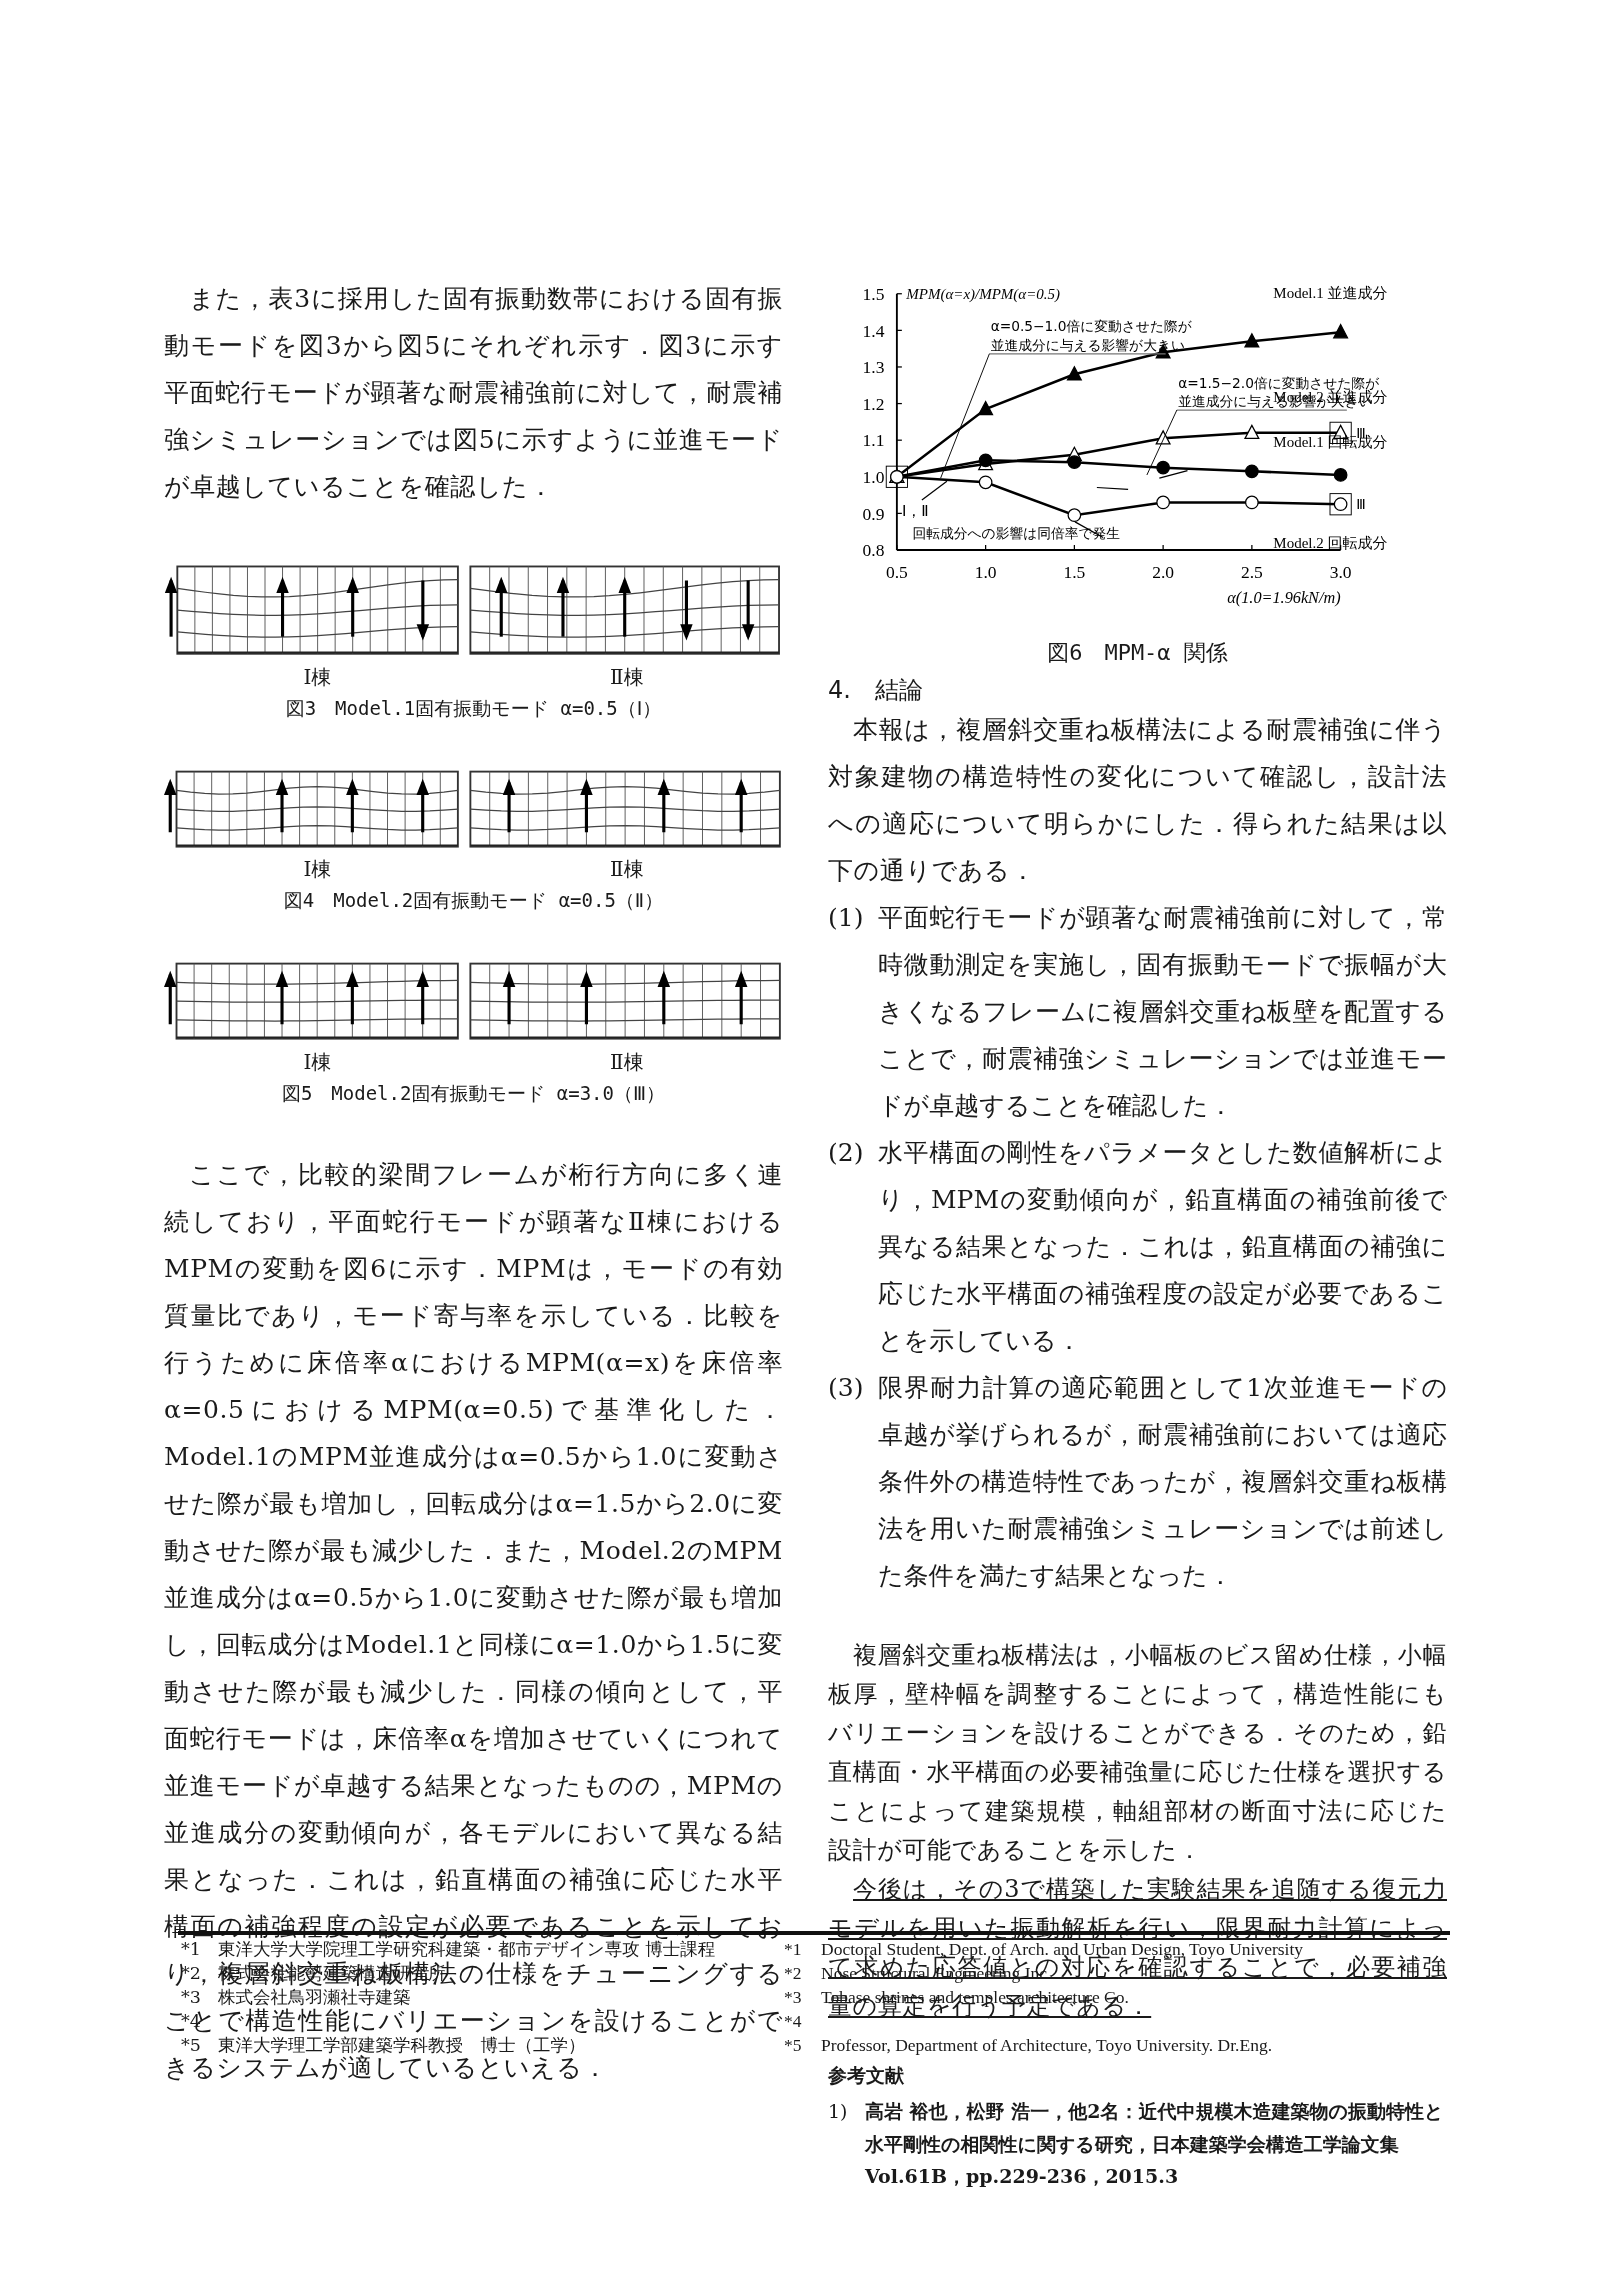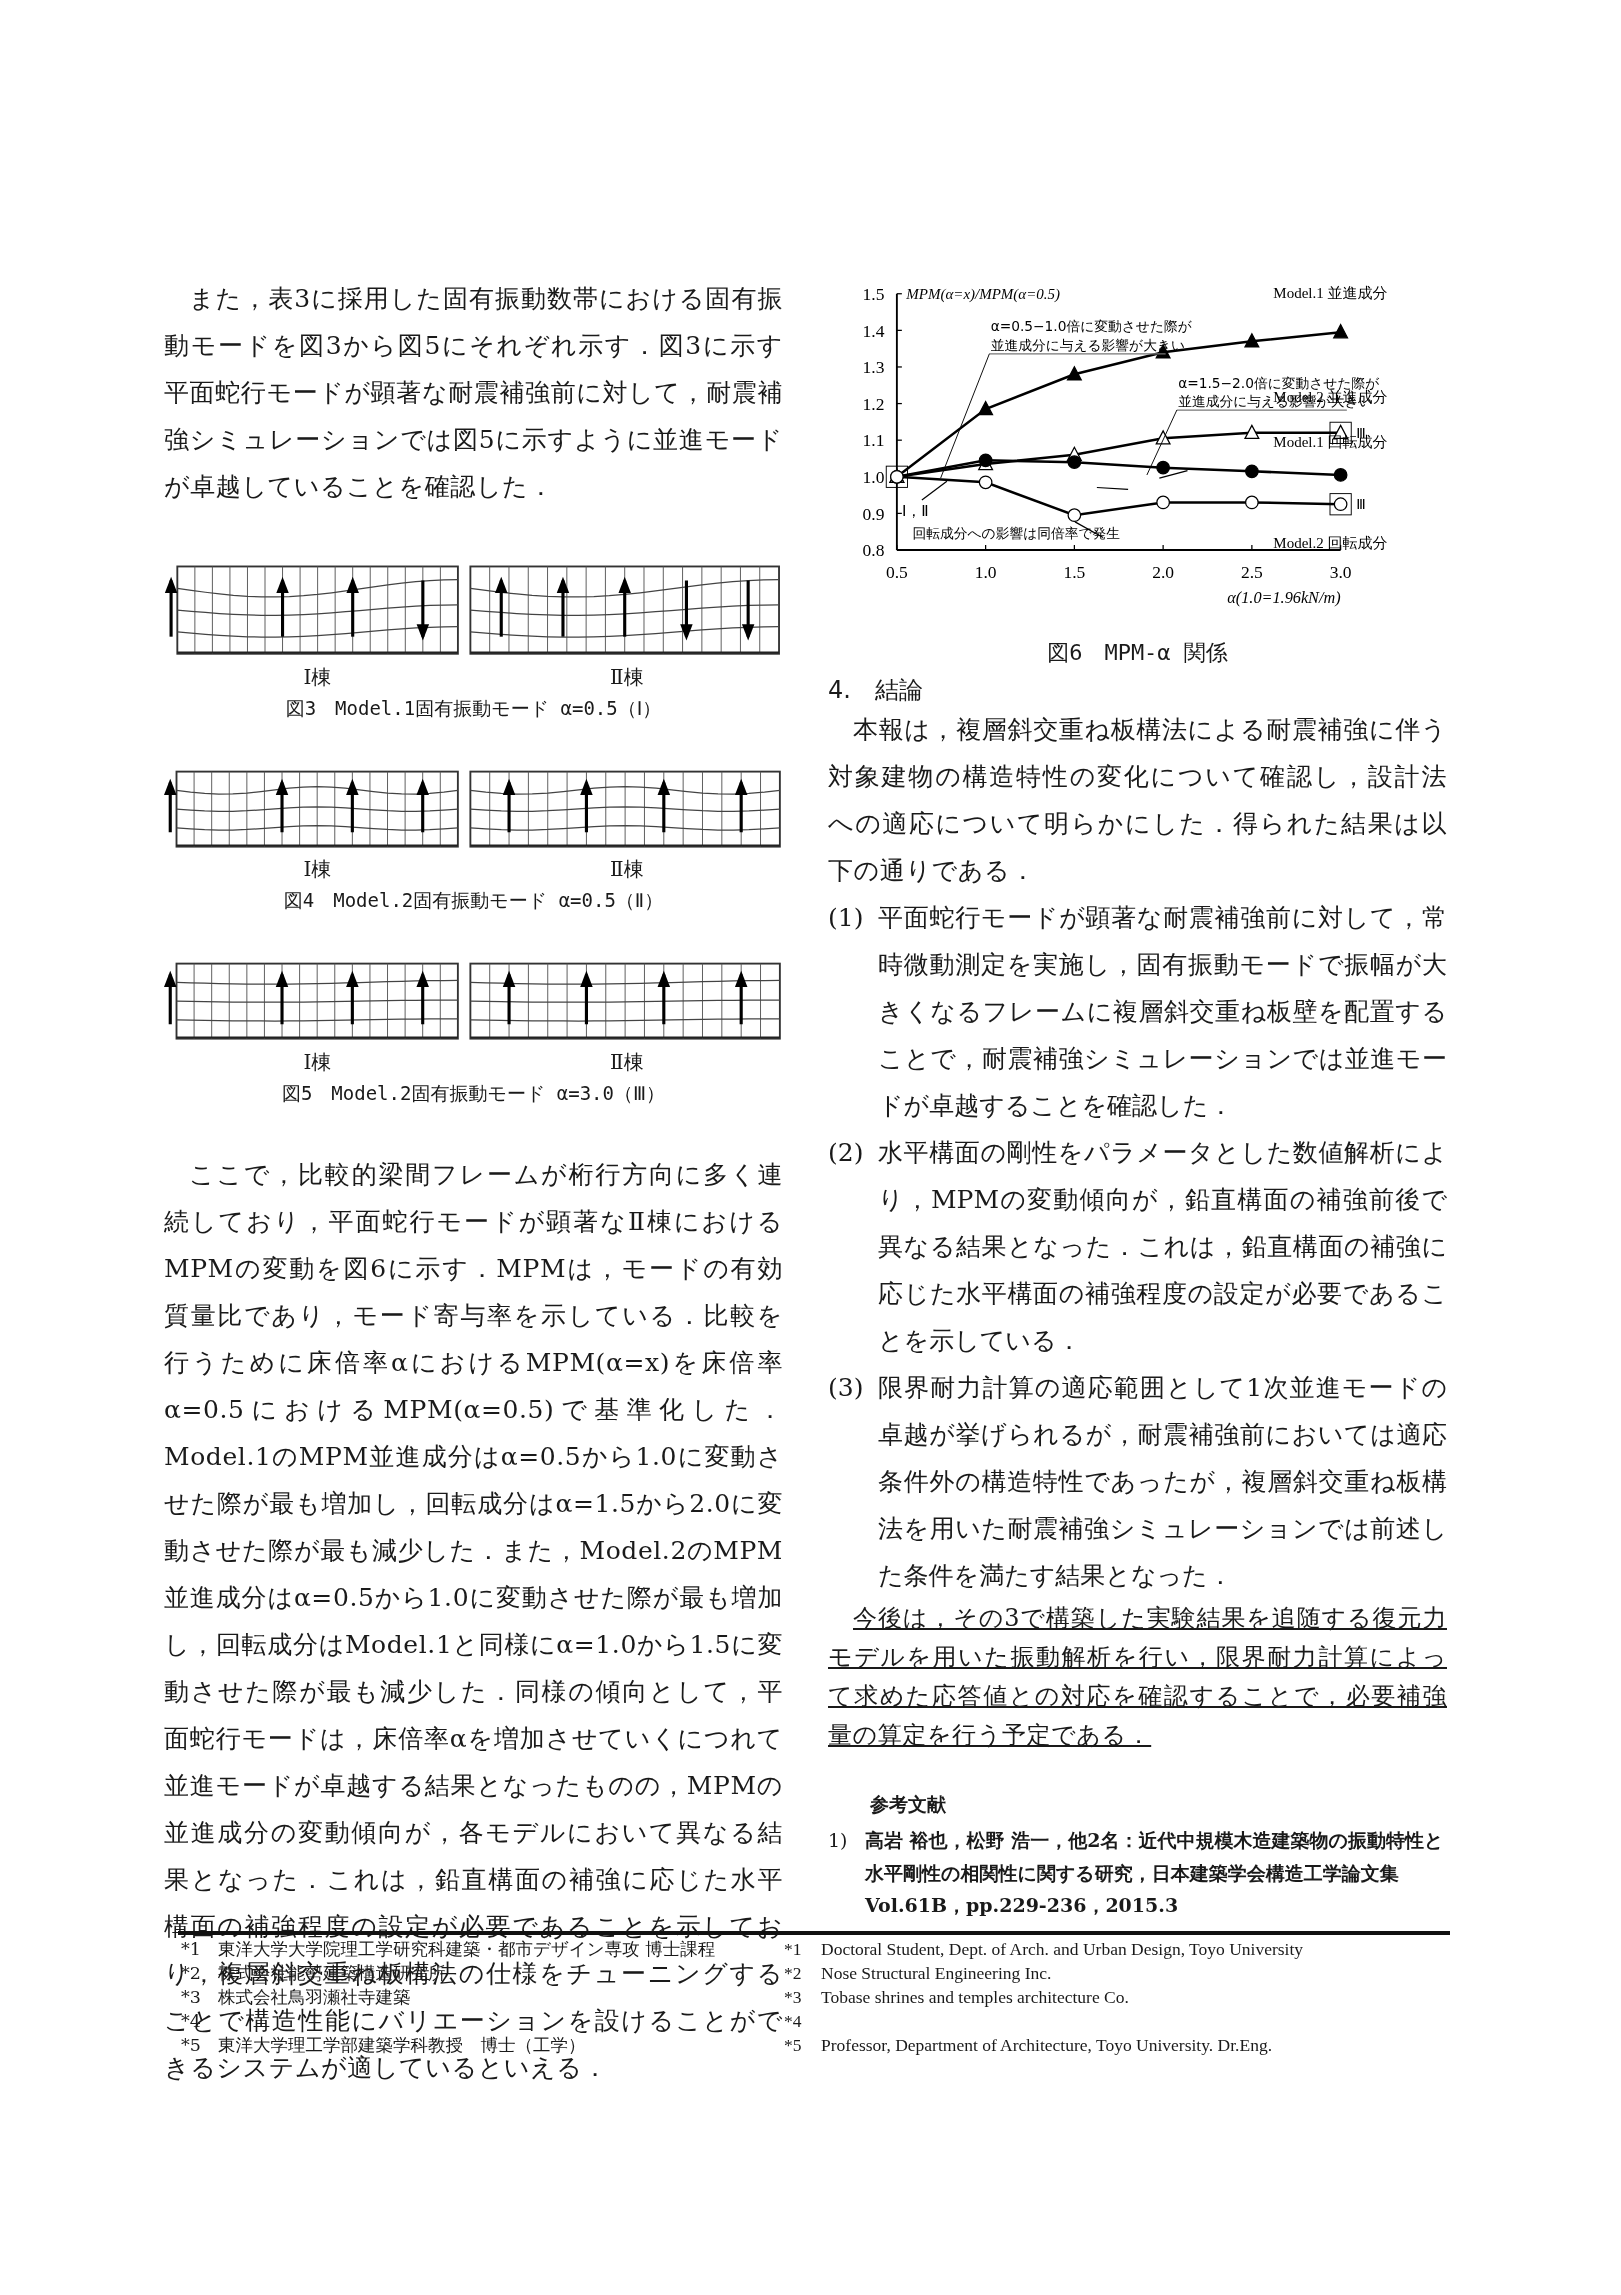--- a/index.html
+++ b/index.html
@@ -11,21 +11,21 @@
   .indent { text-indent:25px; }
   .fig { position:relative; width:619px; }
   .fig svg { display:block; }
   .fig-sub { display:flex; justify-content:space-around; font-size:20px; margin-top:3.7px; }
   .fig-sub span { display:inline-block; }
   .caption { font-family:"DejaVu Sans Mono", "Liberation Mono", monospace; font-size:19px; text-align:center; margin-top:5px; }
   .heading { font-family:"DejaVu Sans", "Liberation Sans", sans-serif; font-size:24px; font-weight:normal; margin:6px 0 0 0; }
   .list-item { display:flex; font-size:25px; line-height:47px; }
   .list-item .num { width:50px; flex:0 0 50px; }
   .list-item .txt { flex:1; text-align:justify; }
-  .refs-title { font-family:"DejaVu Sans", "Liberation Sans", sans-serif; font-weight:bold; font-size:19px; margin-top:37px;margin-left:42px; }
+  .refs-title { font-family:"DejaVu Sans", "Liberation Sans", sans-serif; font-weight:bold; font-size:19px; margin-top:37px; }
   .ref { display:flex; font-size:19px; line-height:32.5px; margin-top:6.2px; }
   .ref .num { width:37px; flex:0 0 37px; }
   .ref .txt { flex:1;font-weight:bold; }
   #footer-rule { position:absolute; left:178px; top:1931px; width:1272px; height:3.7px; background:#111; }
   .fn-col { position:absolute; top:1937px; font-size:17.5px; line-height:24px; }
   .fn-row { display:flex; }
   .fn-row .mark { width:37px; flex:0 0 37px; }
   #fn-jp { left:181px; width:600px; }
   #fn-en { left:784px; width:662px; font-family:"Liberation Serif", serif; }
   .chart-wrap { width:619px; height:362px; position:relative; }
@@ -409,20 +409,21 @@
   </div>
   <div class="list-item">
     <span class="num">(2)</span>
     <span class="txt">水平構面の剛性をパラメータとした数値解析により，MPMの変動傾向が，鉛直構面の補強前後で異なる結果となった．これは，鉛直構面の補強に応じた水平構面の補強程度の設定が必要であることを示している．</span>
   </div>
   <div class="list-item">
     <span class="num">(3)</span>
     <span class="txt">限界耐力計算の適応範囲として1次並進モードの卓越が挙げられるが，耐震補強前においては適応条件外の構造特性であったが，複層斜交重ね板構法を用いた耐震補強シミュレーションでは前述した条件を満たす結果となった．</span>
   </div>
 
+  <p class="para indent" style="margin-top:37px; font-size:24px; line-height:39px;">複層斜交重ね板構法は，小幅板のビス留め仕様，小幅板厚，壁枠幅を調整することによって，構造性能にもバリエーションを設けることができる．そのため，鉛直構面・水平構面の必要補強量に応じた仕様を選択することによって建築規模，軸組部材の断面寸法に応じた設計が可能であることを示した．</p>
   <p class="para indent" style="font-size:24px; line-height:39px;text-decoration:underline;">今後は，その3で構築した実験結果を追随する復元力モデルを用いた振動解析を行い，限界耐力計算によって求めた応答値との対応を確認することで，必要補強量の算定を行う予定である．</p>
 
   <div class="refs-title">参考文献</div>
   <div class="ref">
     <span class="num">1)</span>
     <span class="txt">高岩 裕也，松野 浩一，他2名：近代中規模木造建築物の振動特性と水平剛性の相関性に関する研究，日本建築学会構造工学論文集 Vol.61B，pp.229-236，2015.3</span>
   </div>
 </div>
 
 <div id="footer-rule"></div>

